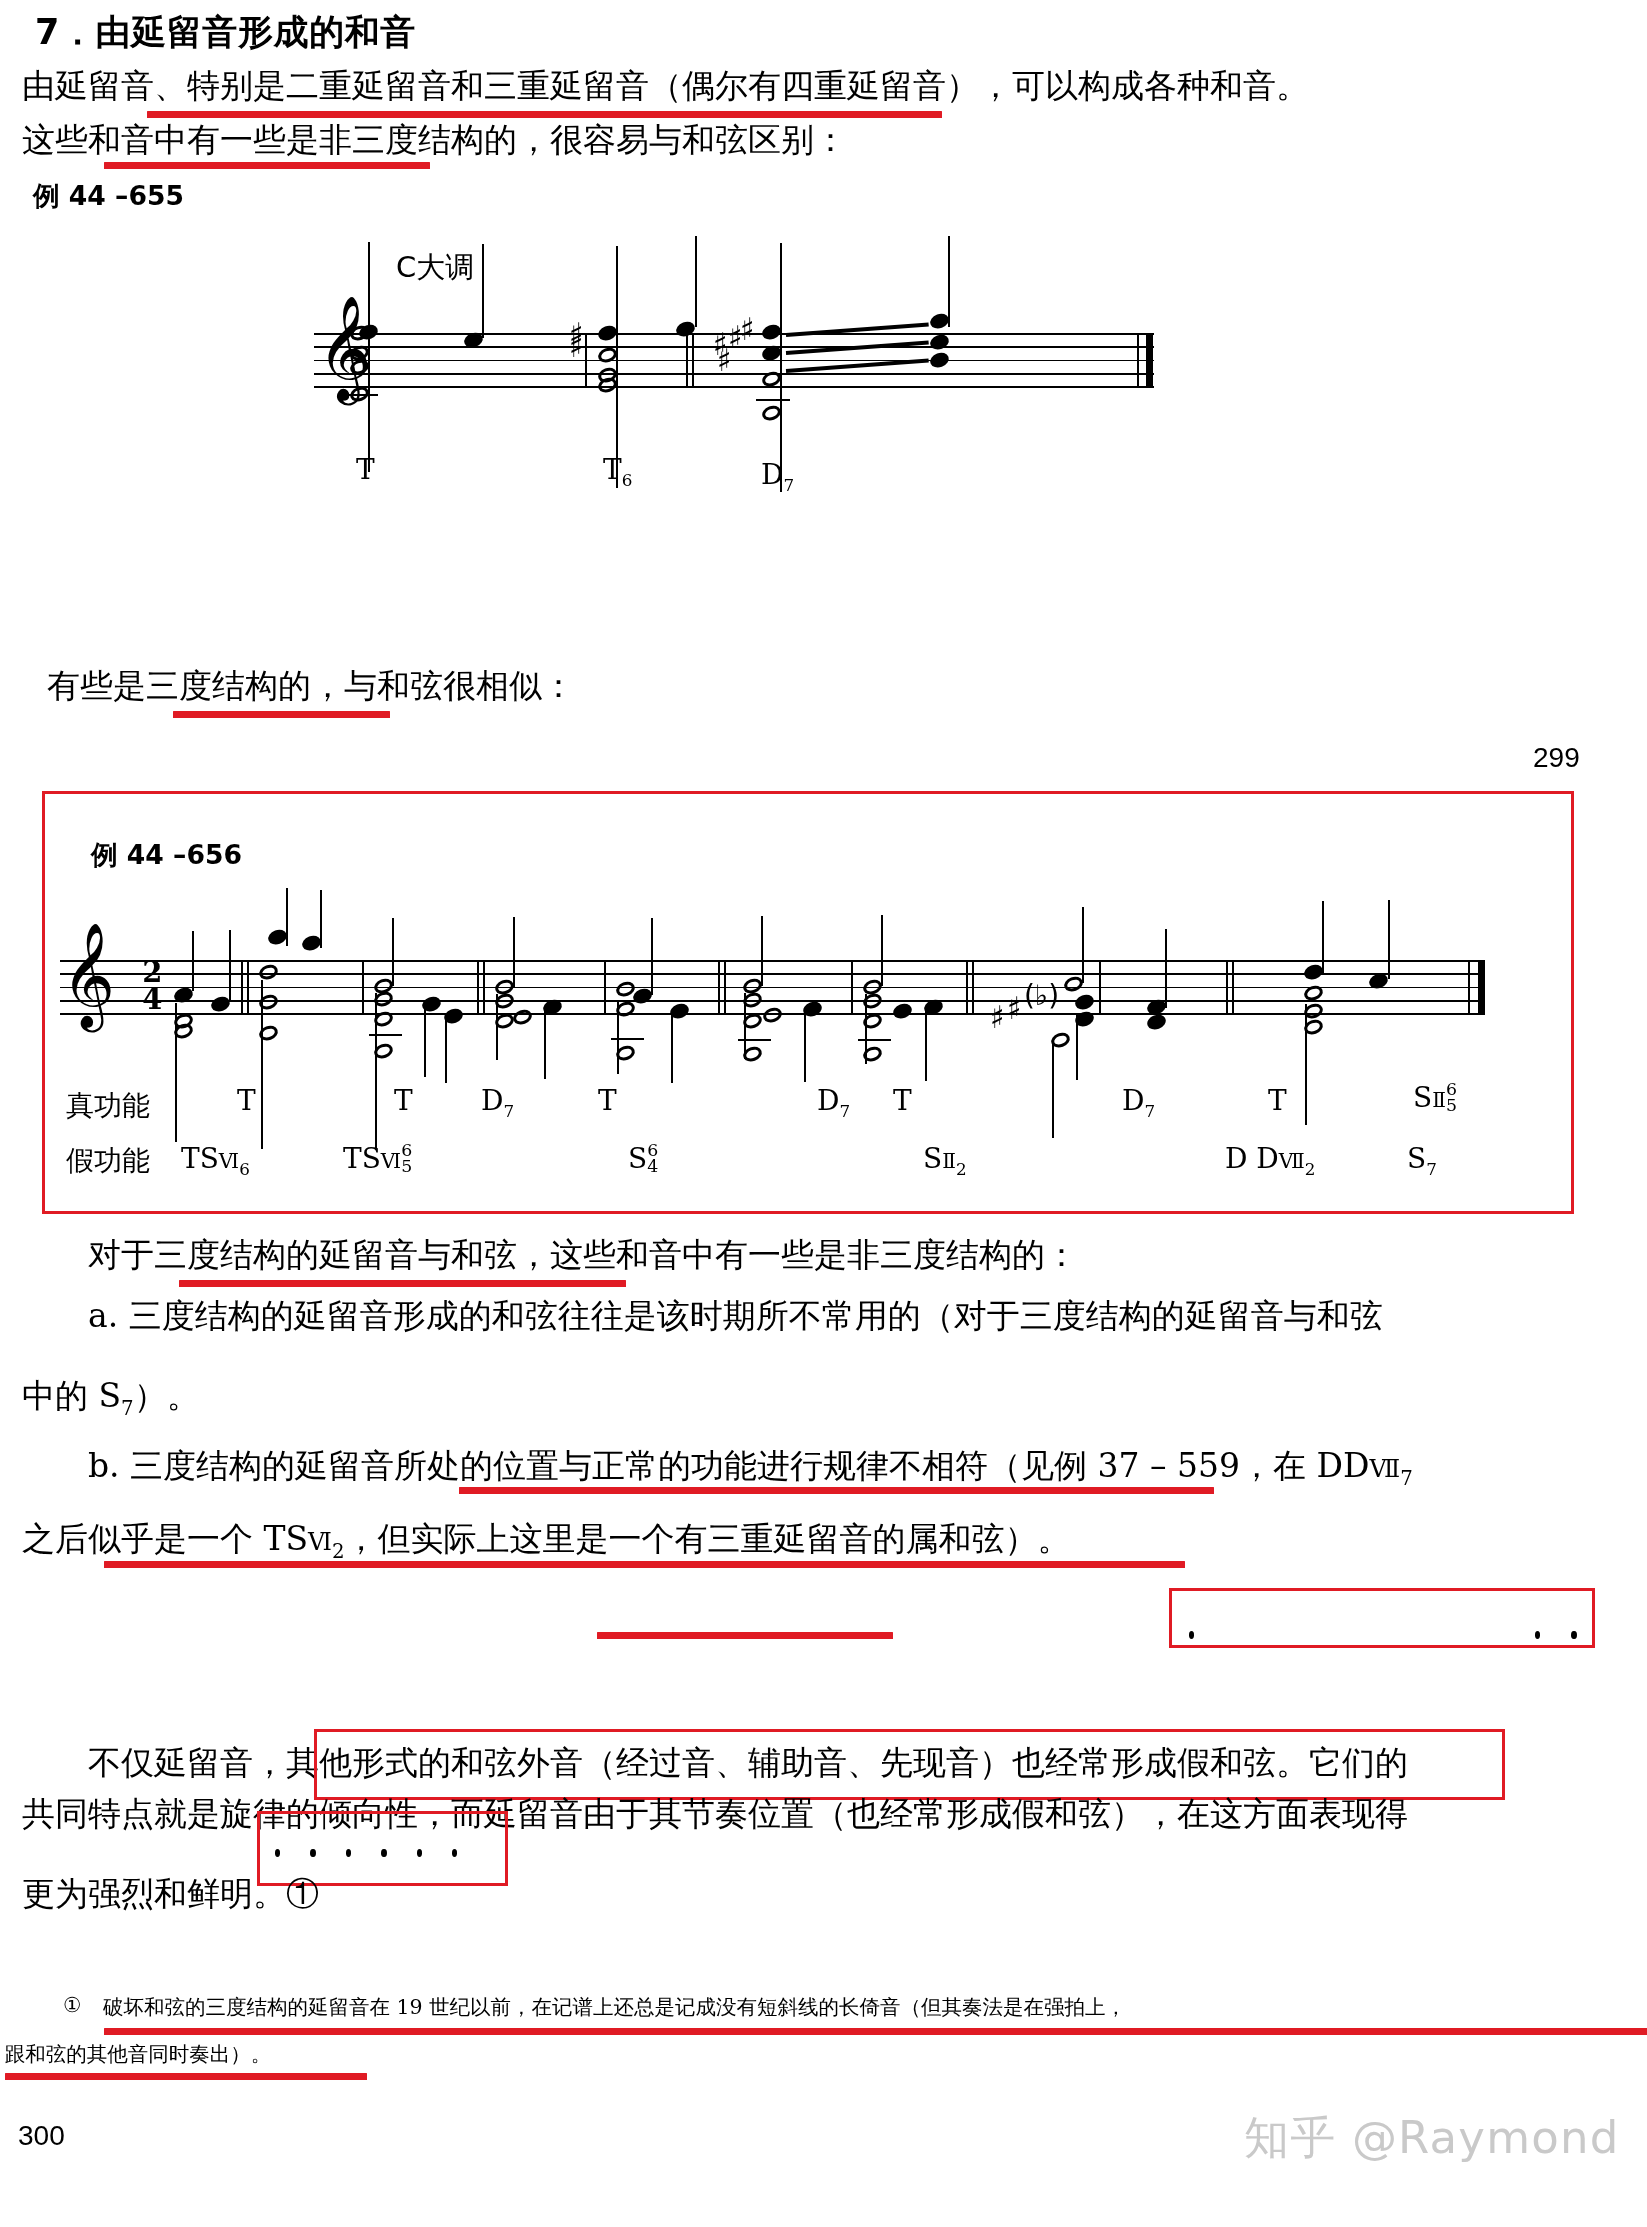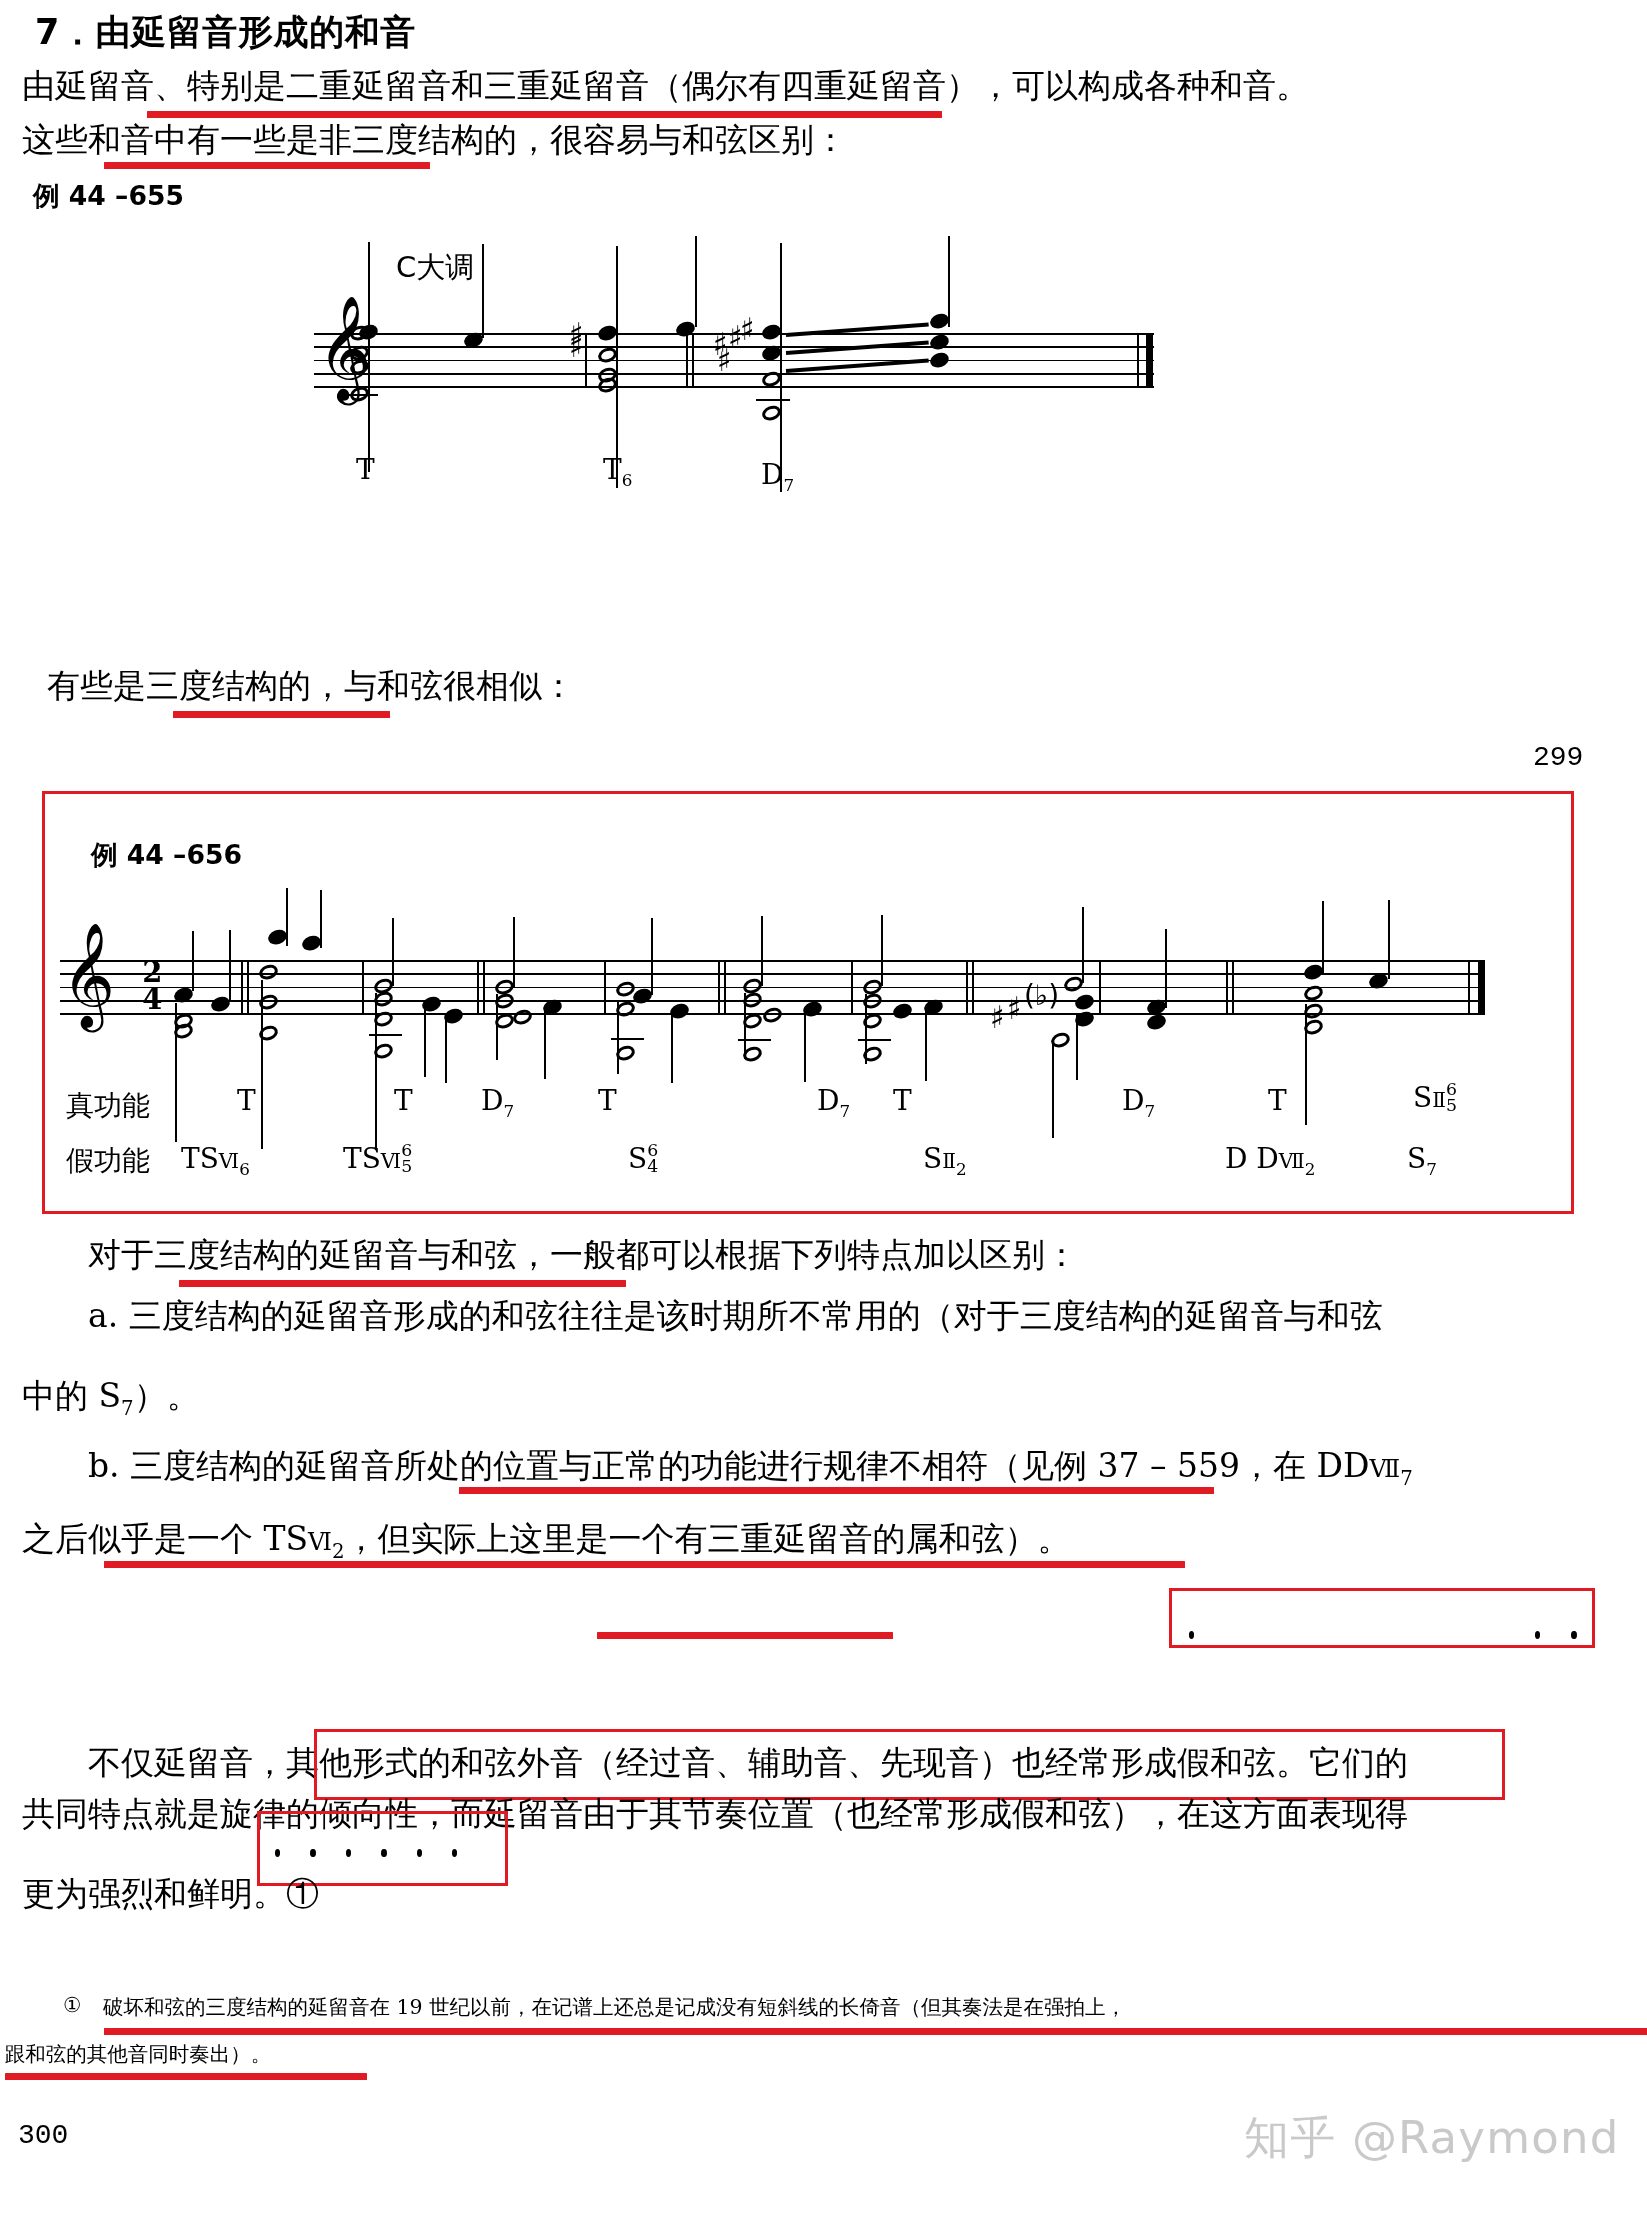--- a/index.html
+++ b/index.html
@@ -17,21 +17,21 @@
   }
   .para{
     position:absolute;font-size:33px;line-height:1.0;white-space:nowrap;
     font-family:"DejaVu Serif","Liberation Serif",serif;
   }
   .exlabel{
     position:absolute;font-weight:bold;font-size:26.6px;white-space:nowrap;
     font-family:"DejaVu Sans","Liberation Sans",sans-serif;
   }
   .pagenum{
-    position:absolute;font-size:28px;font-family:Liberation Mono, monospace;
+    position:absolute;font-size:28px;font-family:Liberation Sans, sans-serif;
   }
   .foot{
     position:absolute;font-size:20.5px;white-space:nowrap;
     font-family:"DejaVu Serif","Liberation Serif",serif;
   }
 
   
   .uline{position:absolute;background:#e01b24;height:6.6px;border-radius:0.6px;}
   .rbox{position:absolute;border:3.6px solid #e01b24;box-sizing:border-box;}
   .rbox-thin{position:absolute;border:3px solid #e01b24;box-sizing:border-box;}
@@ -311,21 +311,21 @@
   <div class="fn" style="left:1268px;top:1084px;">T</div>
   <div class="fn" style="left:1413px;top:1081px;">S<span class="sm">Ⅱ</span><span class="stack">6<br>5</span></div>
 
   <div class="fn" style="left:181px;top:1142px;">TS<span class="sm">Ⅵ</span><sub>6</sub></div>
   <div class="fn" style="left:343px;top:1142px;">TS<span class="sm">Ⅵ</span><span class="stack">6<br>5</span></div>
   <div class="fn" style="left:628px;top:1142px;">S<span class="stack">6<br>4</span></div>
   <div class="fn" style="left:923px;top:1142px;">S<span class="sm">Ⅱ</span><sub>2</sub></div>
   <div class="fn" style="left:1225px;top:1142px;">D D<span class="sm">Ⅶ</span><sub>2</sub></div>
   <div class="fn" style="left:1407px;top:1142px;">S<sub>7</sub></div>
 
-  <div class="para" style="left:88px;top:1238px;">对于三度结构的延留音与和弦，一般都可以根据下列特点加以区别：</div>
+  <div class="para" style="left:88px;top:1238px;">对于三度结构的延留音与和弦，这些和音中有一些是非三度结构的：</div>
   <div class="uline" style="left:179px;top:1280px;width:447px;"></div>
 
   <div class="para" style="left:88px;top:1299px;">a. 三度结构的延留音形成的和弦往往是该时期所不常用的（对于三度结构的延留音与和弦</div>
 
   <div class="fn" style="left:22px;top:1374px;font-size:33px;">中的 S<sub>7</sub>）。</div>
 
   <div class="fn" style="left:88px;top:1444px;font-size:33px;">b. 三度结构的延留音所处的位置与正常的功能进行规律不相符（见例 37 – 559，在 DD<span class="sm">Ⅶ</span><sub>7</sub></div>
   <div class="uline" style="left:459px;top:1487px;width:755px;"></div>
 
   <div class="fn" style="left:22px;top:1517px;font-size:33px;">之后似乎是一个 TS<span class="sm">Ⅵ</span><sub>2</sub>，但实际上这里是一个有三重延留音的属和弦）。</div>

